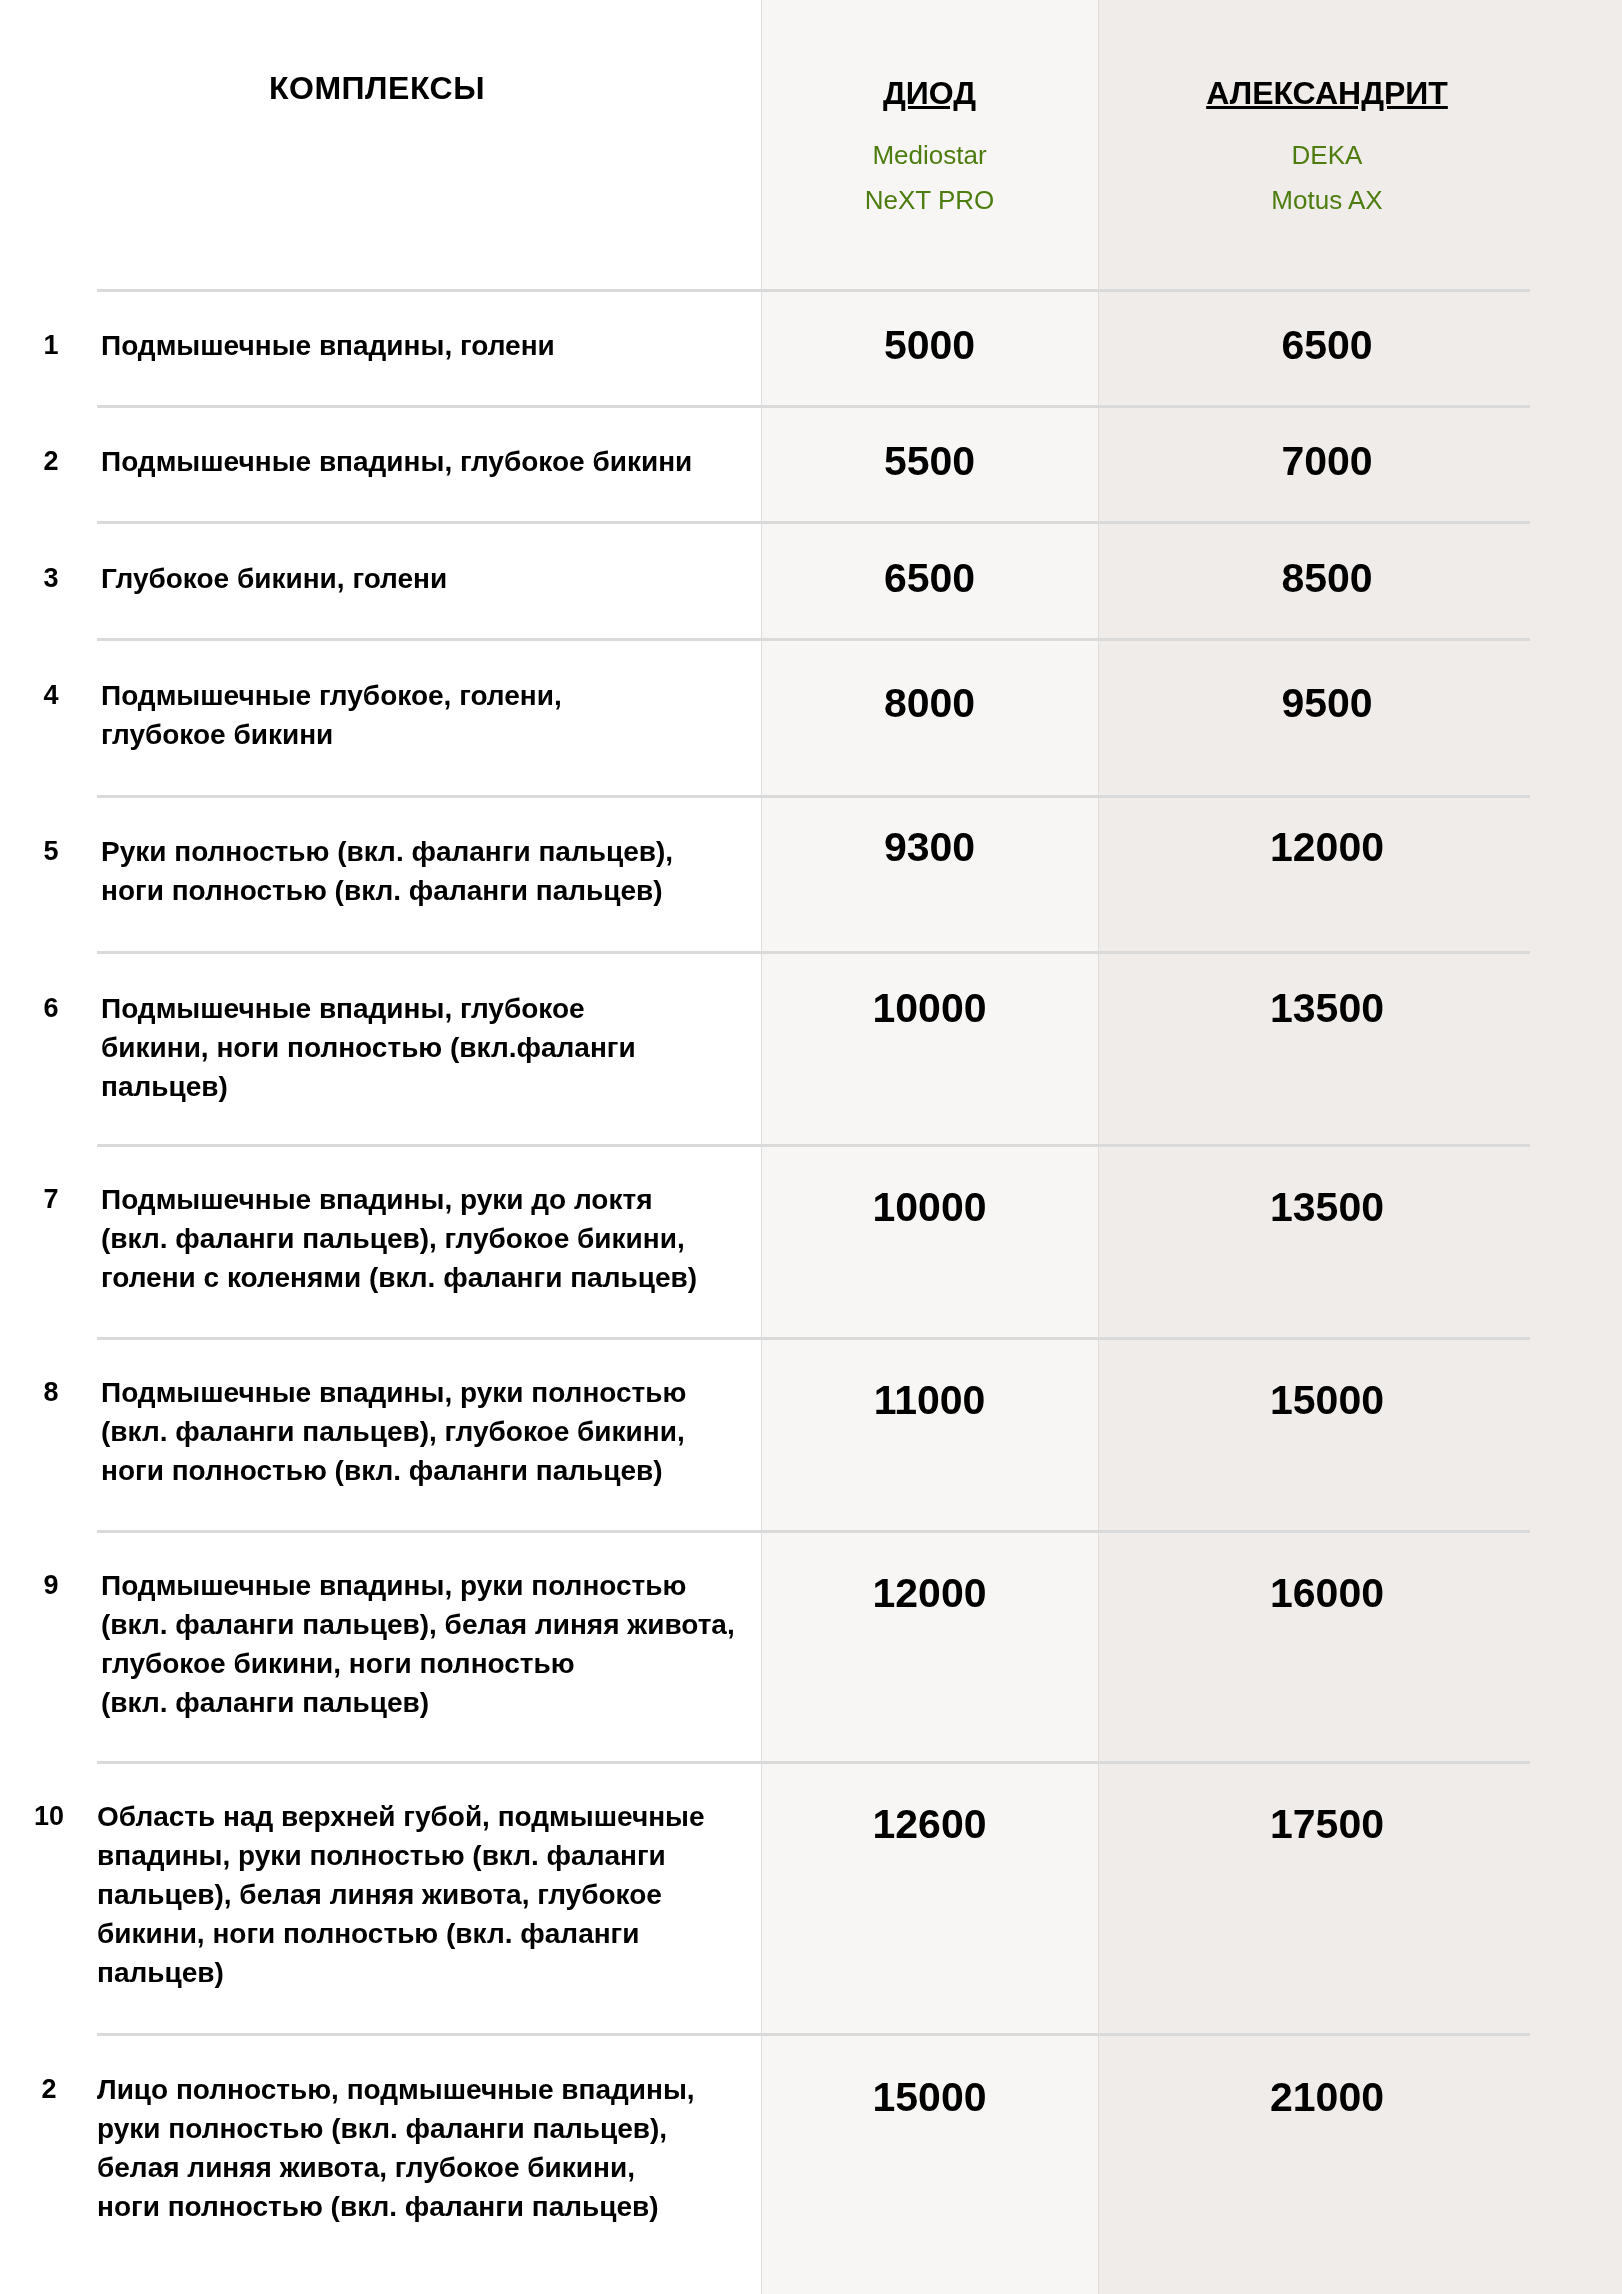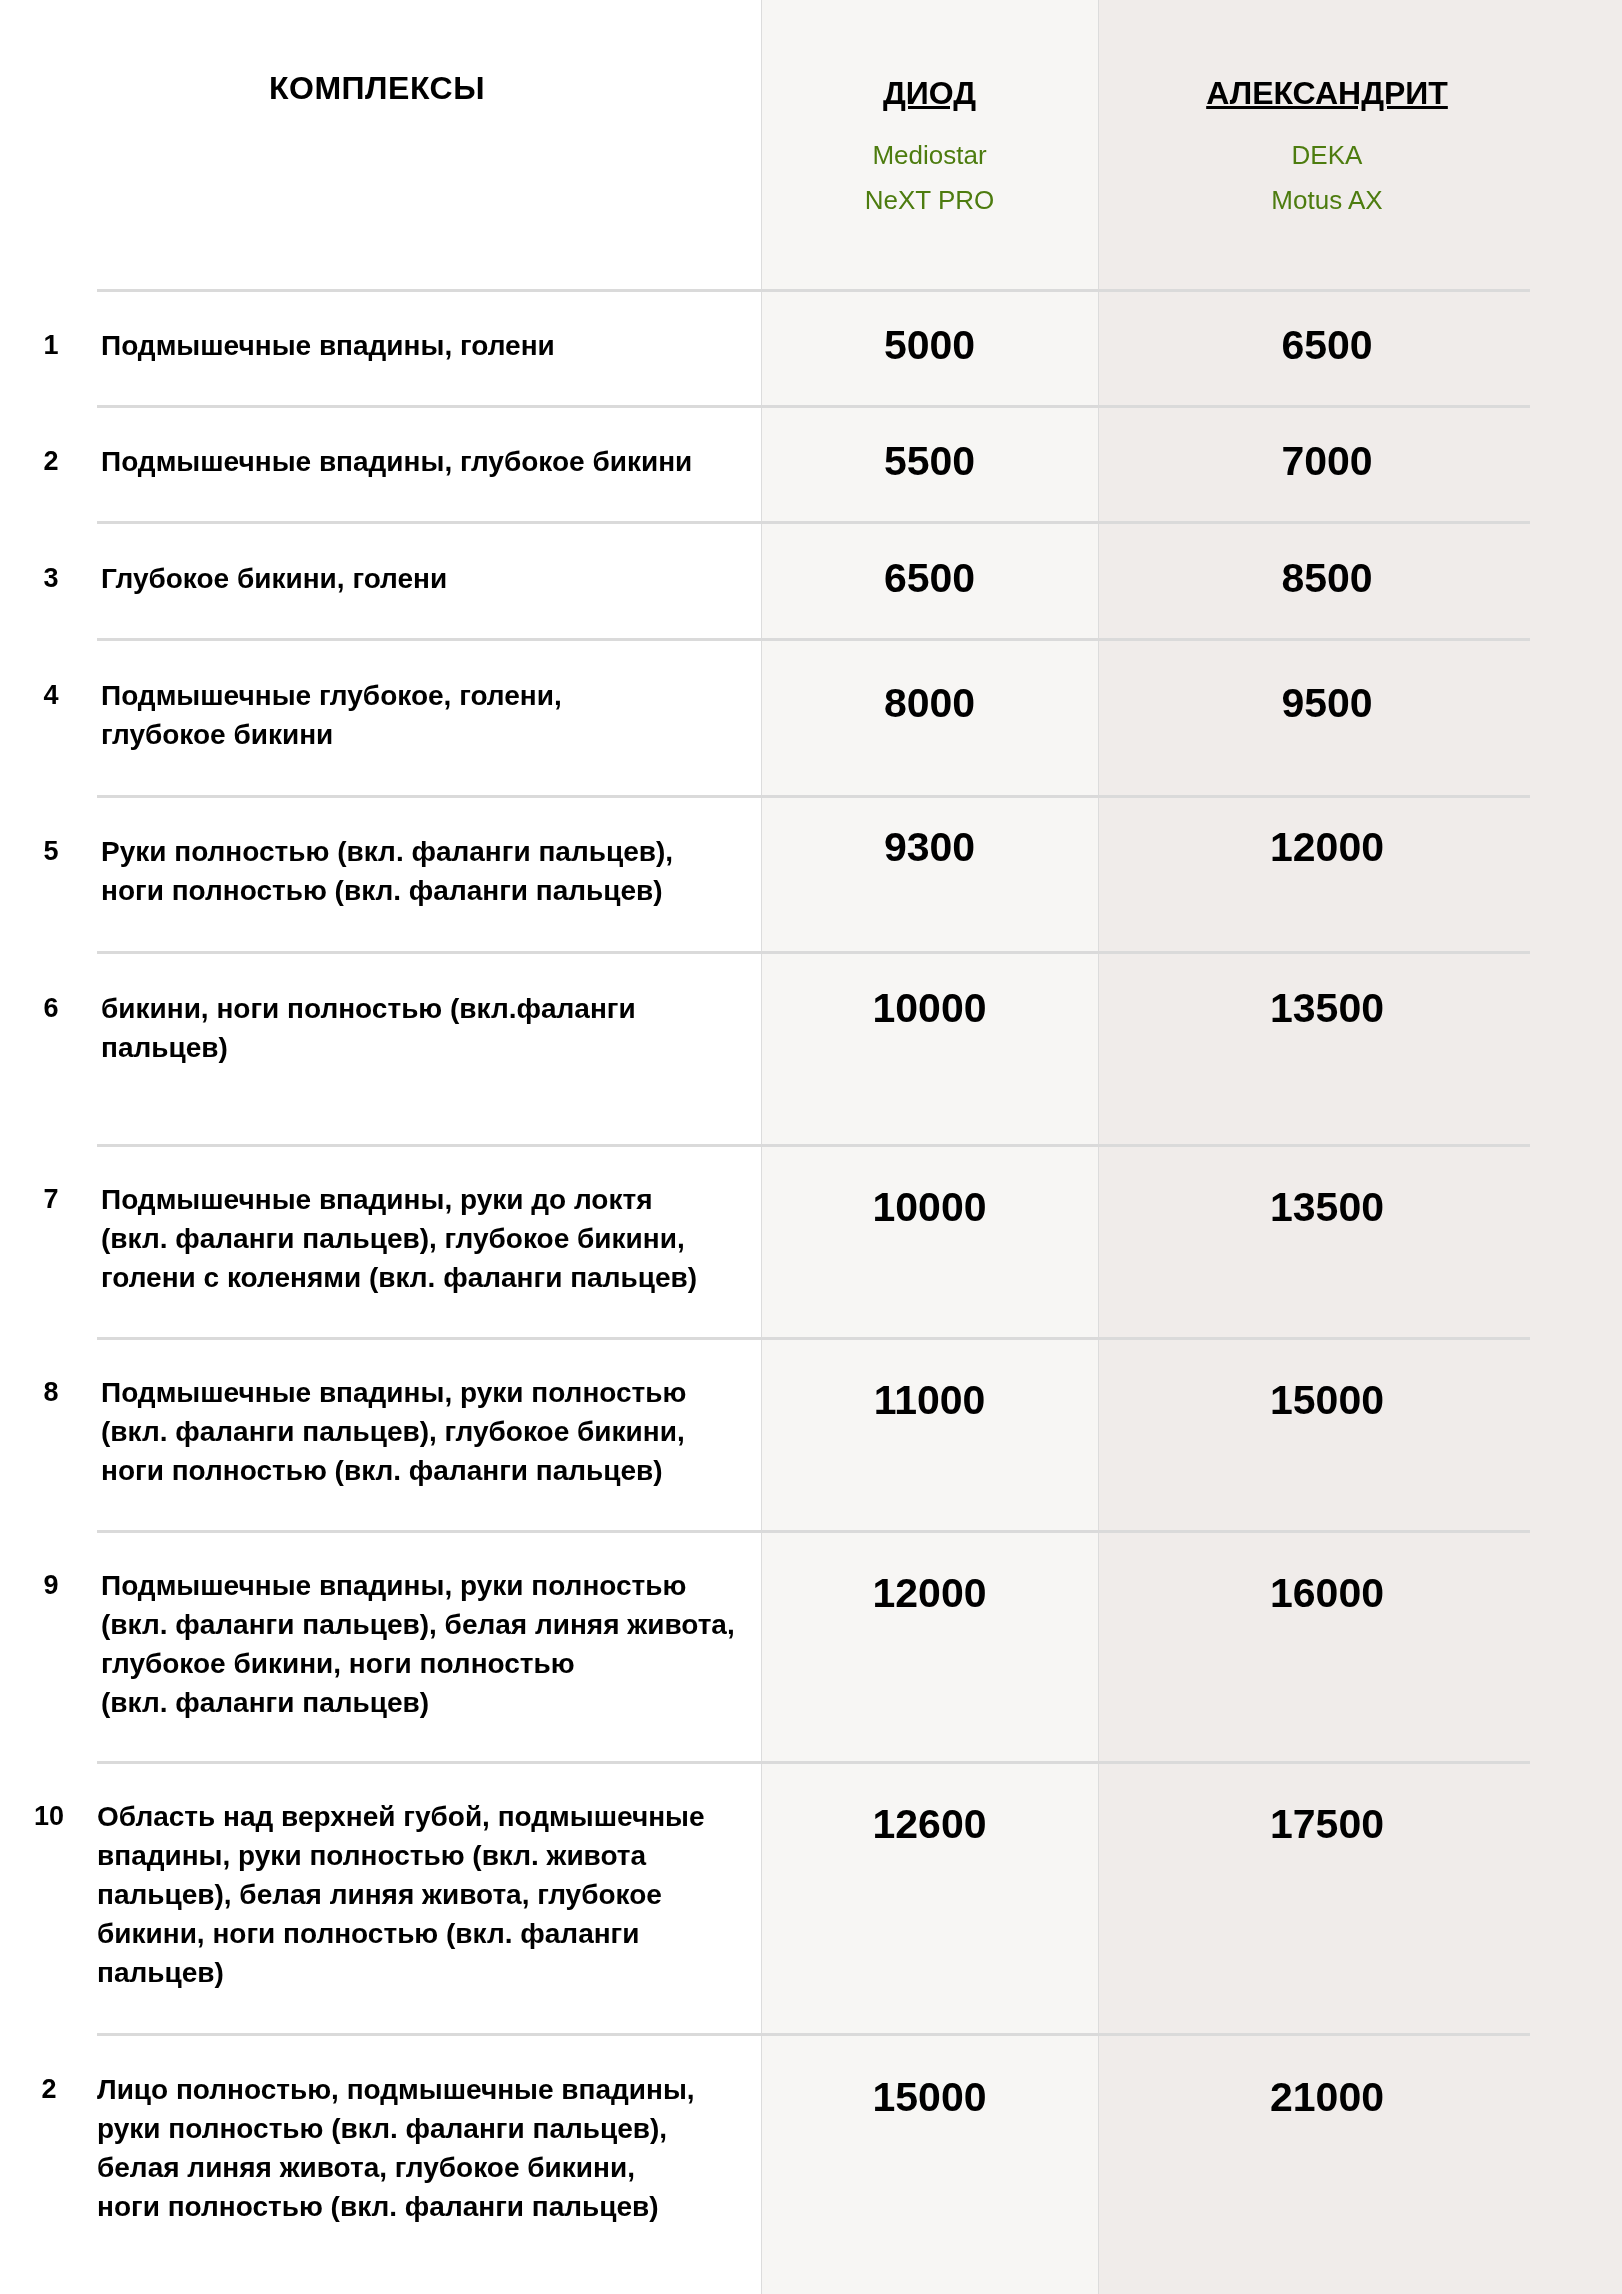--- a/index.html
+++ b/index.html
@@ -104,20 +104,21 @@
     <div>Руки полностью (вкл. фаланги пальцев),</div>
     <div>ноги полностью (вкл. фаланги пальцев)</div>
   </div>
   <div class="price diod" style="top:-3.9px">9300</div>
   <div class="price alex" style="top:-3.9px">12000</div>
 </div>
 
 <div class="row" style="top:989px">
   <div class="num">6</div>
   <div class="desc">
+    <div>Подмышечные впадины, глубокое</div>
     <div>бикини, ноги полностью (вкл.фаланги</div>
     <div>пальцев)</div>
   </div>
   <div class="price diod" style="top:0px">10000</div>
   <div class="price alex" style="top:0px">13500</div>
 </div>
 
 <div class="row" style="top:1180px">
   <div class="num">7</div>
   <div class="desc">
@@ -149,21 +150,21 @@
     <div>(вкл. фаланги пальцев)</div>
   </div>
   <div class="price diod" style="top:7.7px">12000</div>
   <div class="price alex" style="top:7.7px">16000</div>
 </div>
 
 <div class="row" style="top:1797px">
   <div class="num" style="left:27px">10</div>
   <div class="desc wide">
     <div>Область над верхней губой, подмышечные</div>
-    <div>впадины, руки полностью (вкл. живота</div>
+    <div>впадины, руки полностью (вкл. фаланги</div>
     <div>пальцев), белая линяя живота, глубокое</div>
     <div>бикини, ноги полностью (вкл. фаланги</div>
     <div>пальцев)</div>
   </div>
   <div class="price diod" style="top:7.7px">12600</div>
   <div class="price alex" style="top:7.7px">17500</div>
 </div>
 
 <div class="row" style="top:2070px">
   <div class="num" style="left:27px">2</div>

